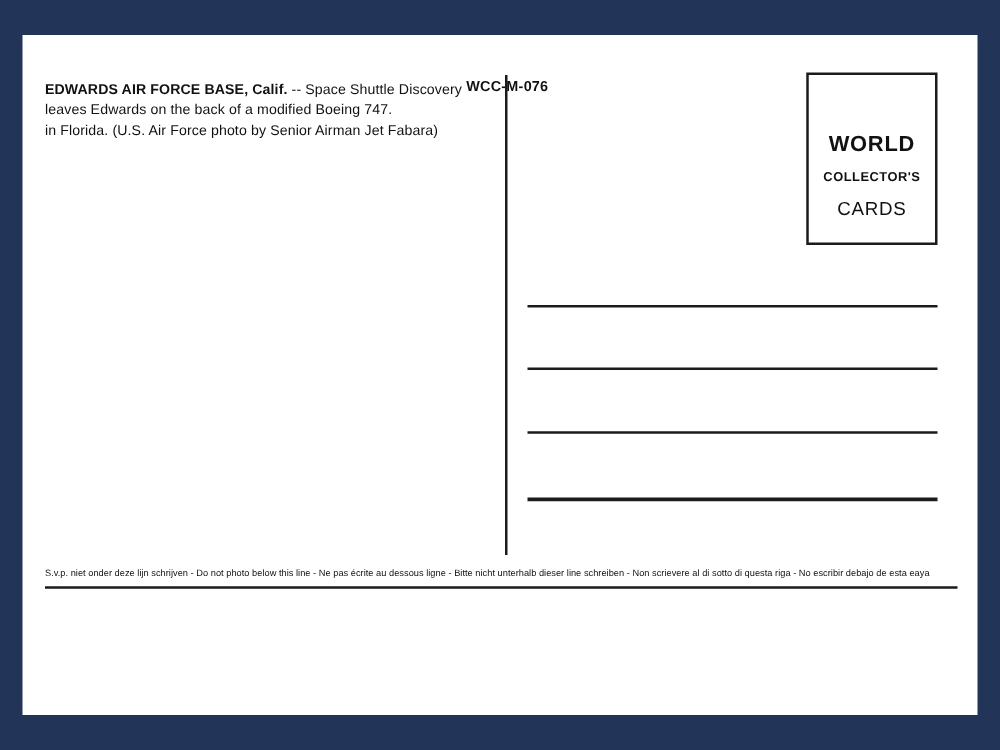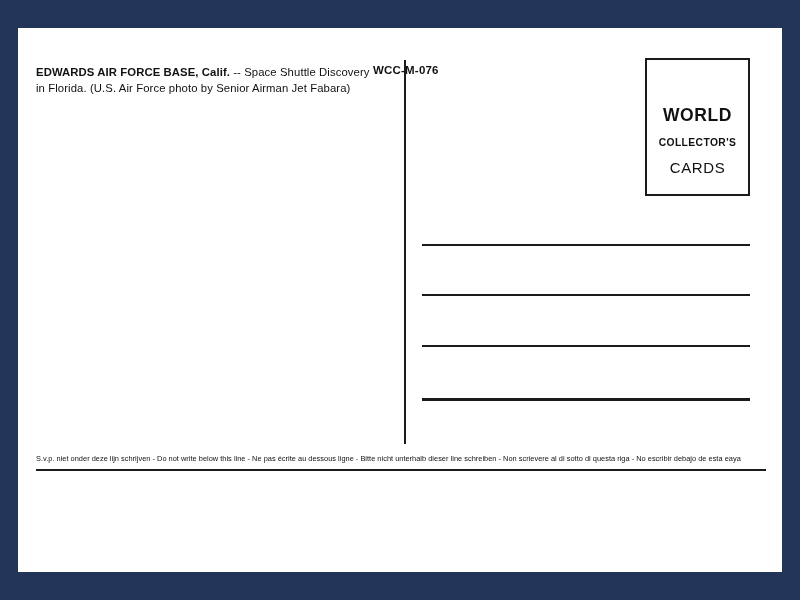--- a/index.html
+++ b/index.html
@@ -148,36 +148,37 @@
 <body>
 
 <div id="stage">
   <div class="frame"></div>
 
   <div class="postcard">
     <div class="card-inner">
 
       <div class="caption">
         <div class="line"><span class="bold">EDWARDS AIR FORCE BASE, Calif.</span><span> -- Space Shuttle Discovery</span></div>
+        <div class="line">leaves Edwards on the back of a modified Boeing 747.</div>
         <div class="line">in Florida. (U.S. Air Force photo by Senior Airman Jet Fabara)</div>
       </div>
 
       <div class="code">WCC-M-076</div>
 
       <div class="divider"></div>
 
       <div class="stamp-box">
         <div class="stamp-world">WORLD</div>
         <div class="stamp-collectors">COLLECTOR'S</div>
         <div class="stamp-cards">CARDS</div>
       </div>
 
       <div class="addr-line addr-1"></div>
       <div class="addr-line addr-2"></div>
       <div class="addr-line addr-3"></div>
       <div class="addr-line addr-4"></div>
 
-      <div class="notice">S.v.p. niet onder deze lijn schrijven - Do not write below this line - Ne pas écrite au dessous ligne - Bitte nicht unterhalb dieser line schreiben - Non scrievere al di sotto di questa riga - No escribir debajo de esta eaya</div>
+      <div class="notice">S.v.p. niet onder deze lijn schrijven - Do not photo below this line - Ne pas écrite au dessous ligne - Bitte nicht unterhalb dieser line schreiben - Non scrievere al di sotto di questa riga - No escribir debajo de esta eaya</div>
       <div class="notice-rule"></div>
 
     </div>
   </div>
 </div>
 
 </body></html>

